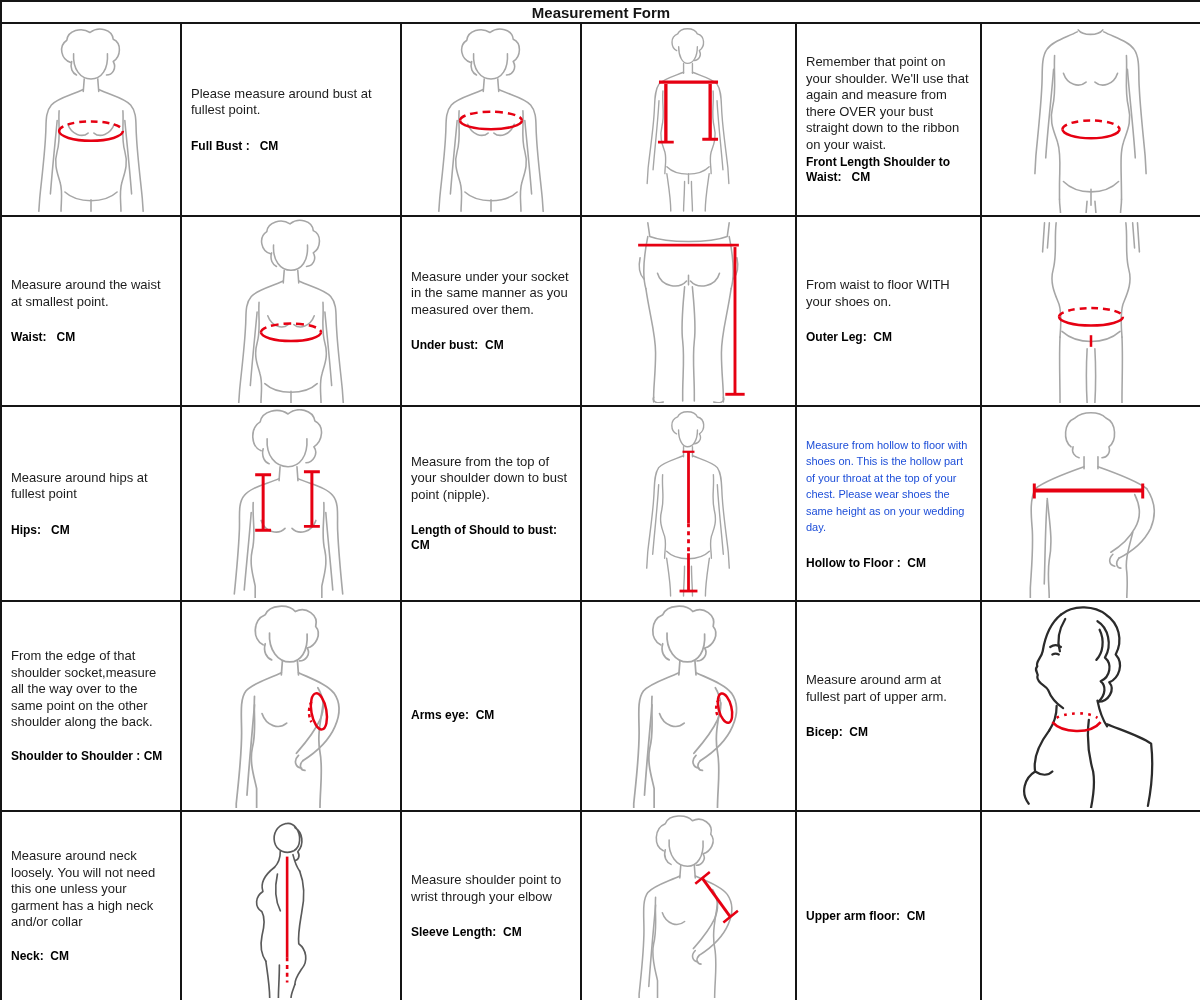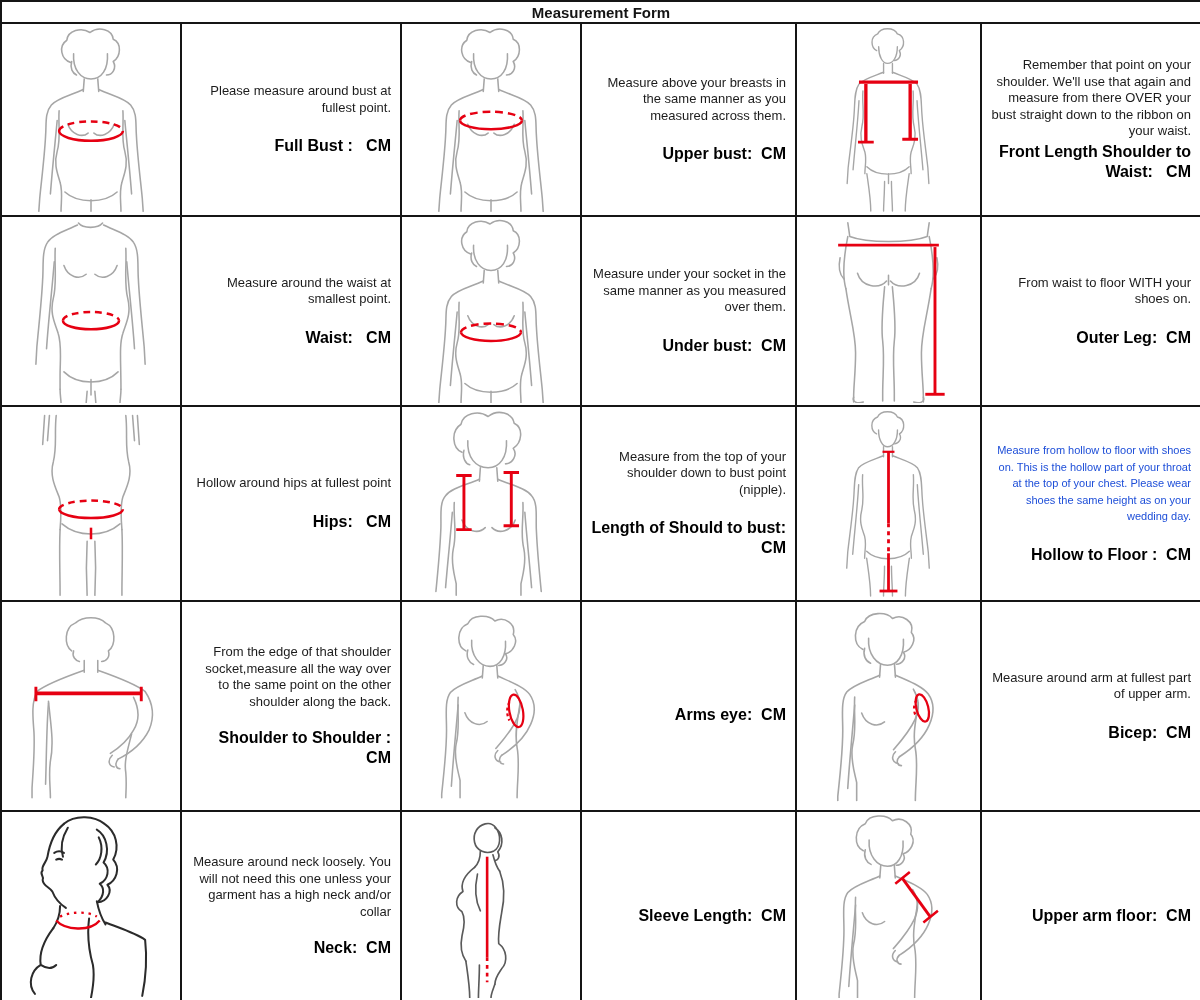--- a/index.html
+++ b/index.html
@@ -2,30 +2,30 @@
 <html><head>
 <meta charset="utf-8">
 <style>
   html,body{margin:0;padding:0;background:#fff;}
   .form{
     width:1200px;height:1000px;box-sizing:border-box;
     display:grid;
     grid-template-columns:180px 220px 180px 215px 185px 220px;
     grid-template-rows:22px 193px 190px 195px 210px 190px;
     border-top:2px solid #151515;border-left:2px solid #151515;
-    font-family:"Liberation Sans",sans-serif;color:#141414;background:#fff;text-align:right;
+    font-family:"Liberation Sans",sans-serif;color:#141414;background:#fff;
   }
   .cell{border-right:2px solid #151515;border-bottom:2px solid #151515;box-sizing:border-box;overflow:hidden;background:#fff;}
   .head{grid-column:1/7;display:flex;align-items:center;justify-content:center;font-weight:bold;font-size:15px;}
   .img{display:flex;align-items:center;justify-content:center;padding:2px;}
   .img svg{width:100%;height:100%;}
   .txt{display:flex;flex-direction:column;justify-content:center;padding:6px 9px;}
   .desc{font-size:13px;line-height:1.27;color:#1c1c1c;white-space:pre-wrap;}
   .desc.small{font-size:11px;line-height:1.5;color:#1d4ed8;}
-  .label{font-weight:bold;font-size:16px;color:#000;margin-top:20px;white-space:pre-wrap;line-height:1.25;}
+  .label{font-weight:bold;font-size:12px;color:#000;margin-top:20px;white-space:pre-wrap;line-height:1.25;}
   .label.tight{margin-top:2px;}
   .label.m10{margin-top:18px;}
 </style>
 </head>
 <body>
 
 <svg width="0" height="0" style="position:absolute" aria-hidden="true">
 <defs>
   <g id="gTorso" stroke="#a6a6a6" fill="none" stroke-width="1.6" stroke-linecap="round" stroke-linejoin="round">
     <path d="M69,36 C59,33 56,19 65,13 C66,3 80,-1 89,5 C98,-2 112,2 113,12 C122,16 121,30 113,35 C117,42 112,49 106,49"></path>
@@ -157,24 +157,20 @@
   </div>
   <div class="cell img">
     <svg viewBox="0 0 180 190">
       <use href="#gTorso"></use>
       <g stroke="#e60012" fill="none" stroke-width="2.6">
         <path d="M58,96 A32,9 0 0 0 122,96"></path>
         <path d="M58,96 A32,9 0 0 1 122,96" stroke-dasharray="8 5"></path>
       </g>
     </svg>
   </div>
-  <div class="cell txt">
-    <div class="desc">Measure above your breasts in the same manner as you measured across them.</div>
-    <div class="label">Upper bust:  CM</div>
-  </div>
   <div class="cell img">
     <svg viewBox="0 0 180 190">
       <use href="#gFull"></use>
       <g stroke="#e60012" fill="none" stroke-width="3.4">
         <path d="M60,57 L120,57"></path>
         <path d="M67,59 L67,118 M112,59 L112,115"></path>
         <path d="M59,118 L75,118 M104,115 L120,115" stroke-width="3"></path>
       </g>
     </svg>
   </div>
@@ -228,21 +224,21 @@
     <svg viewBox="0 0 180 190">
       <use href="#gHips"></use>
       <g stroke="#e60012" fill="none" stroke-width="2.6">
         <path d="M57,101 A33,9 0 0 0 123,101"></path>
         <path d="M57,101 A33,9 0 0 1 123,101" stroke-dasharray="7 5"></path>
         <path d="M90,120 L90,132"></path>
       </g>
     </svg>
   </div>
   <div class="cell txt">
-    <div class="desc">Hollow around hips at fullest point</div>
+    <div class="desc">Measure around hips at fullest point</div>
     <div class="label">Hips:   CM</div>
   </div>
   <div class="cell img">
     <svg viewBox="0 0 180 190">
       <use href="#gUpper"></use>
       <g stroke="#e60012" fill="none" stroke-width="3">
         <path d="M62,66 L62,122 M54,66 L70,66 M54,122 L70,122"></path>
         <path d="M111,63 L111,118 M103,63 L119,63 M103,118 L119,118"></path>
       </g>
     </svg>
@@ -323,20 +319,21 @@
   <div class="cell img">
     <svg viewBox="0 0 180 190">
       <use href="#gSide"></use>
       <g stroke="#e60012" fill="none" stroke-width="2.7">
         <path d="M86,44 L86,148"></path>
         <path d="M86,148 L86,174" stroke-dasharray="4 4"></path>
       </g>
     </svg>
   </div>
   <div class="cell txt">
+    <div class="desc">Measure shoulder point to wrist through your elbow</div>
     <div class="label">Sleeve Length:  CM</div>
   </div>
   <div class="cell img">
     <svg viewBox="0 0 180 190">
       <use href="#gArmHip"></use>
       <g stroke="#e60012" fill="none" stroke-width="3">
         <path d="M104,66 L133,106"></path>
         <path d="M97,72 L112,60 M126,112 L141,100" stroke-width="2.6"></path>
       </g>
     </svg>

